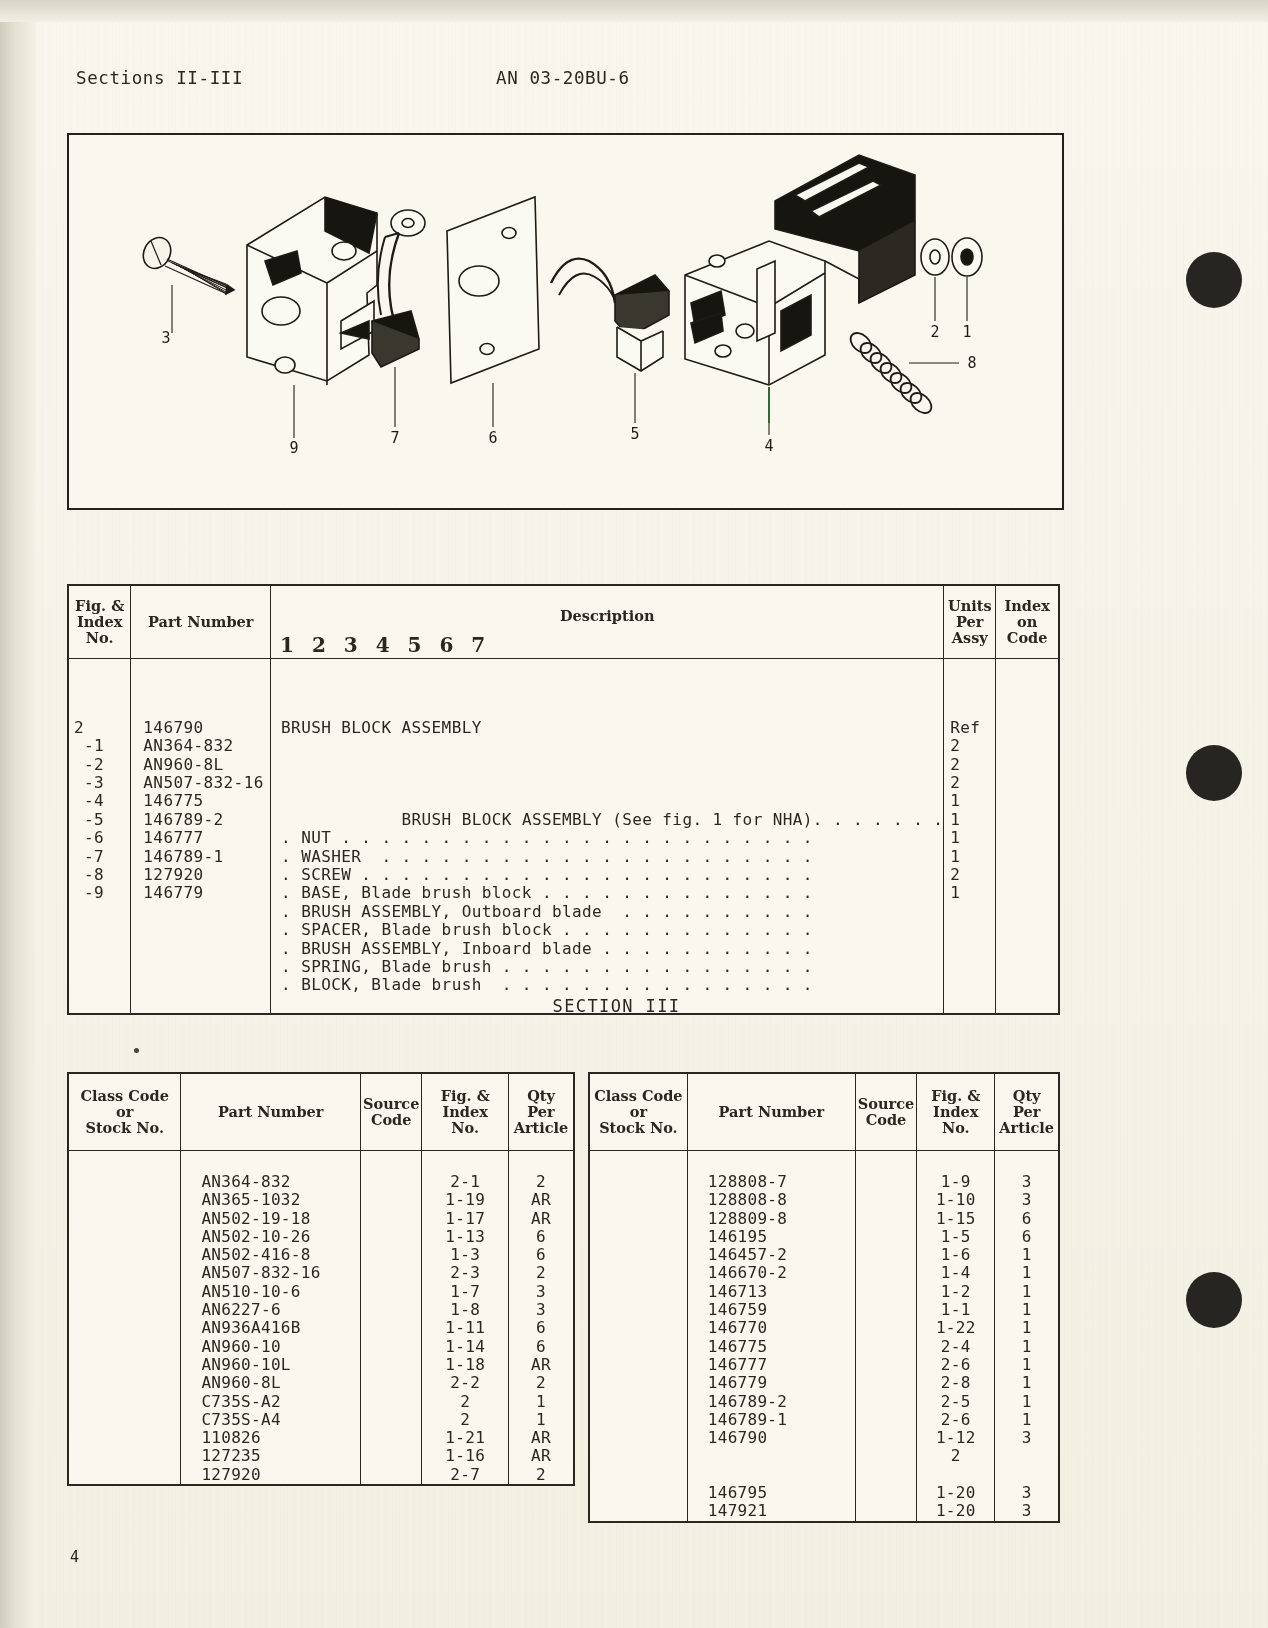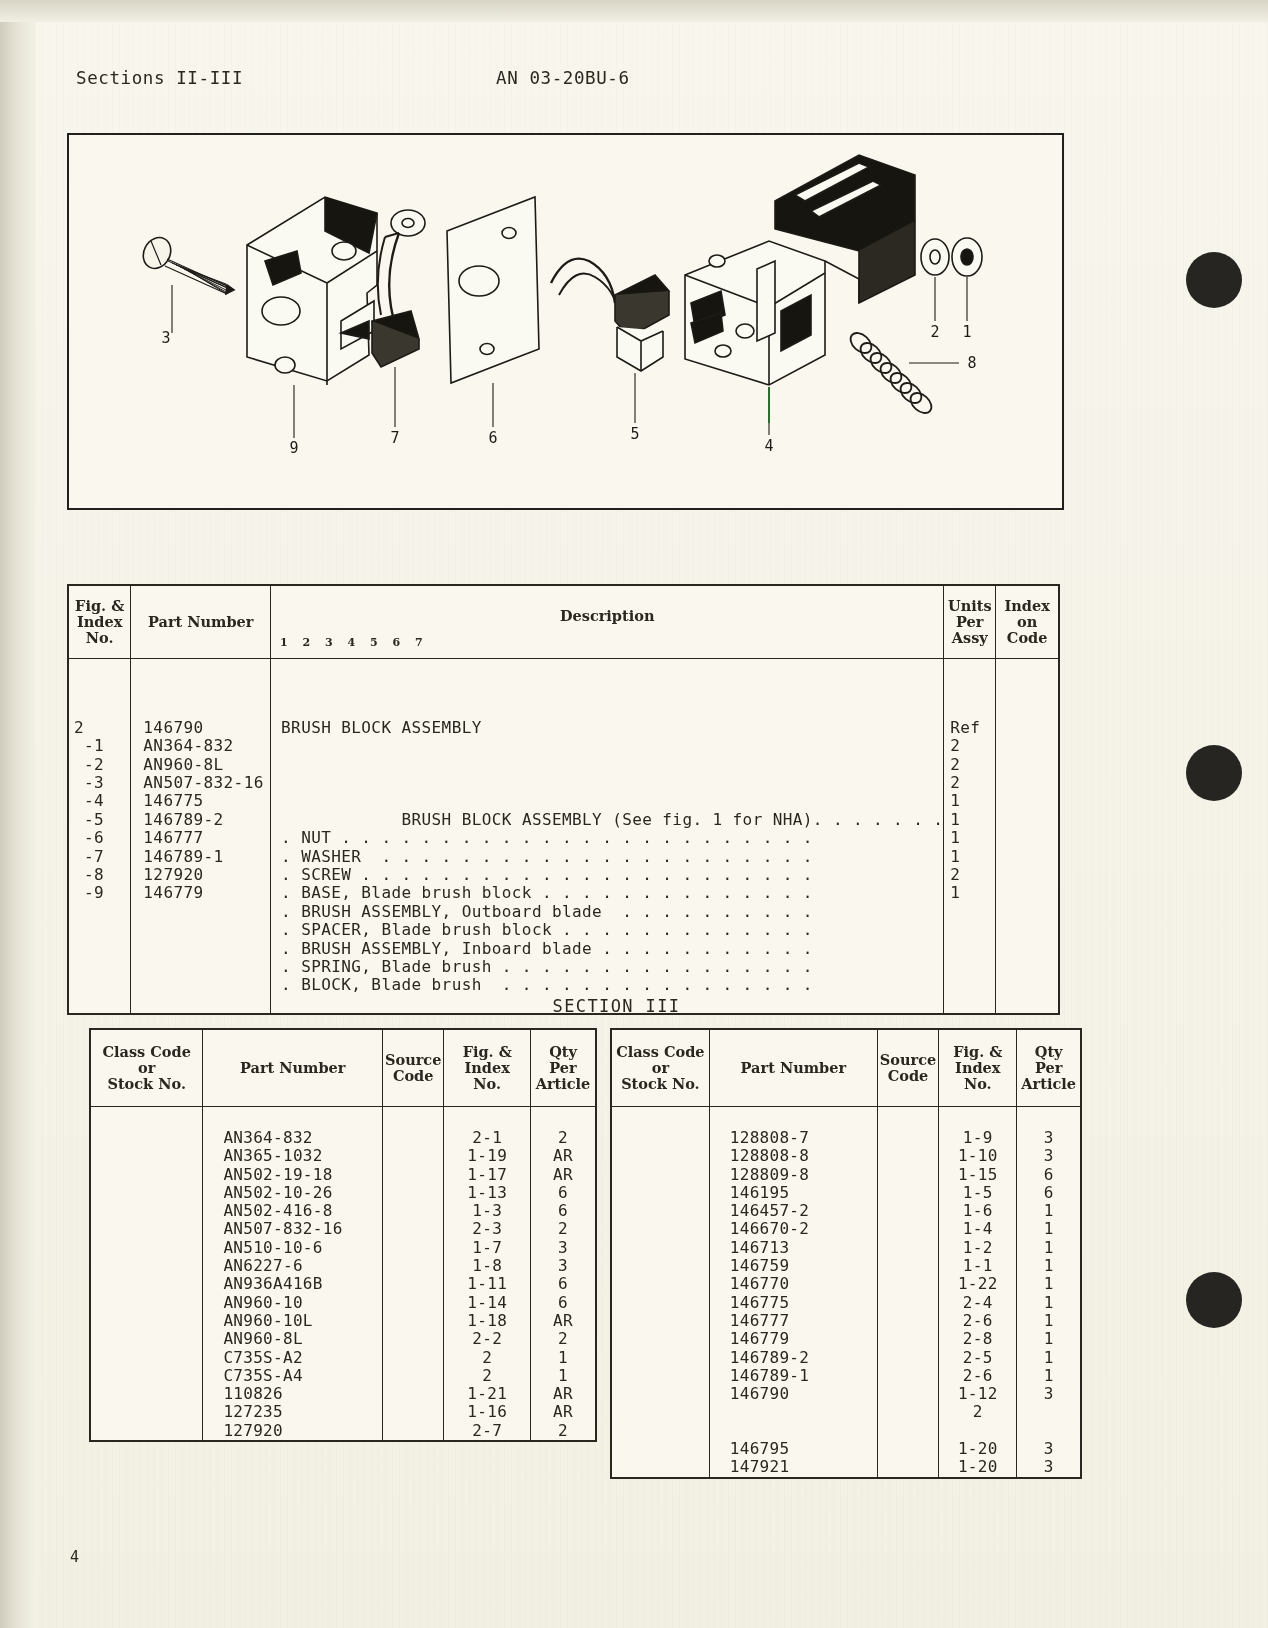--- a/index.html
+++ b/index.html
@@ -102,24 +102,24 @@
     height: 62px;
   }
   .desc-word {
     position: absolute;
     left: 0; right: 0; top: 22px;
     text-align: center;
   }
   .indent-guide {
     position: absolute;
     left: 9px;
-    bottom: 9px;
+    bottom: 2px;
     font-family: "DejaVu Serif", serif;
     font-weight: bold;
-    font-size: 11px;
+    font-size: 20px;
     letter-spacing: 5.5px;
   }
   .col-fig { width: 103px; }
   .col-pn { width: 163px; }
   .col-units { width: 52px; }
   .col-usable { width: 105px; }
   .ptable td {
     vertical-align: top;
     padding: 0;
     height: 218px;
@@ -162,25 +162,24 @@
     left: 134px;
     top: 1048px;
     width: 5px; height: 5px;
     border-radius: 50%;
     background: #4a4438;
   }
 
   
   .itable {
     position: absolute;
-    top: 1028px;
+    top: 1072px;
     border-collapse: collapse;
     background: #faf8ee;
     border: 2px solid #2a2721;
-    margin-left: 22px;
   }
   .itable.left  { left: 67px;  width: 508px; }
   .itable.right { left: 588px; width: 472px; }
   .itable th, .itable td { border: 1px solid #2a2721; }
   .itable th {
     font-family: "DejaVu Serif", serif;
     font-weight: bold;
     font-size: 14.5px;
     line-height: 1.1;
     padding: 6px 2px;

